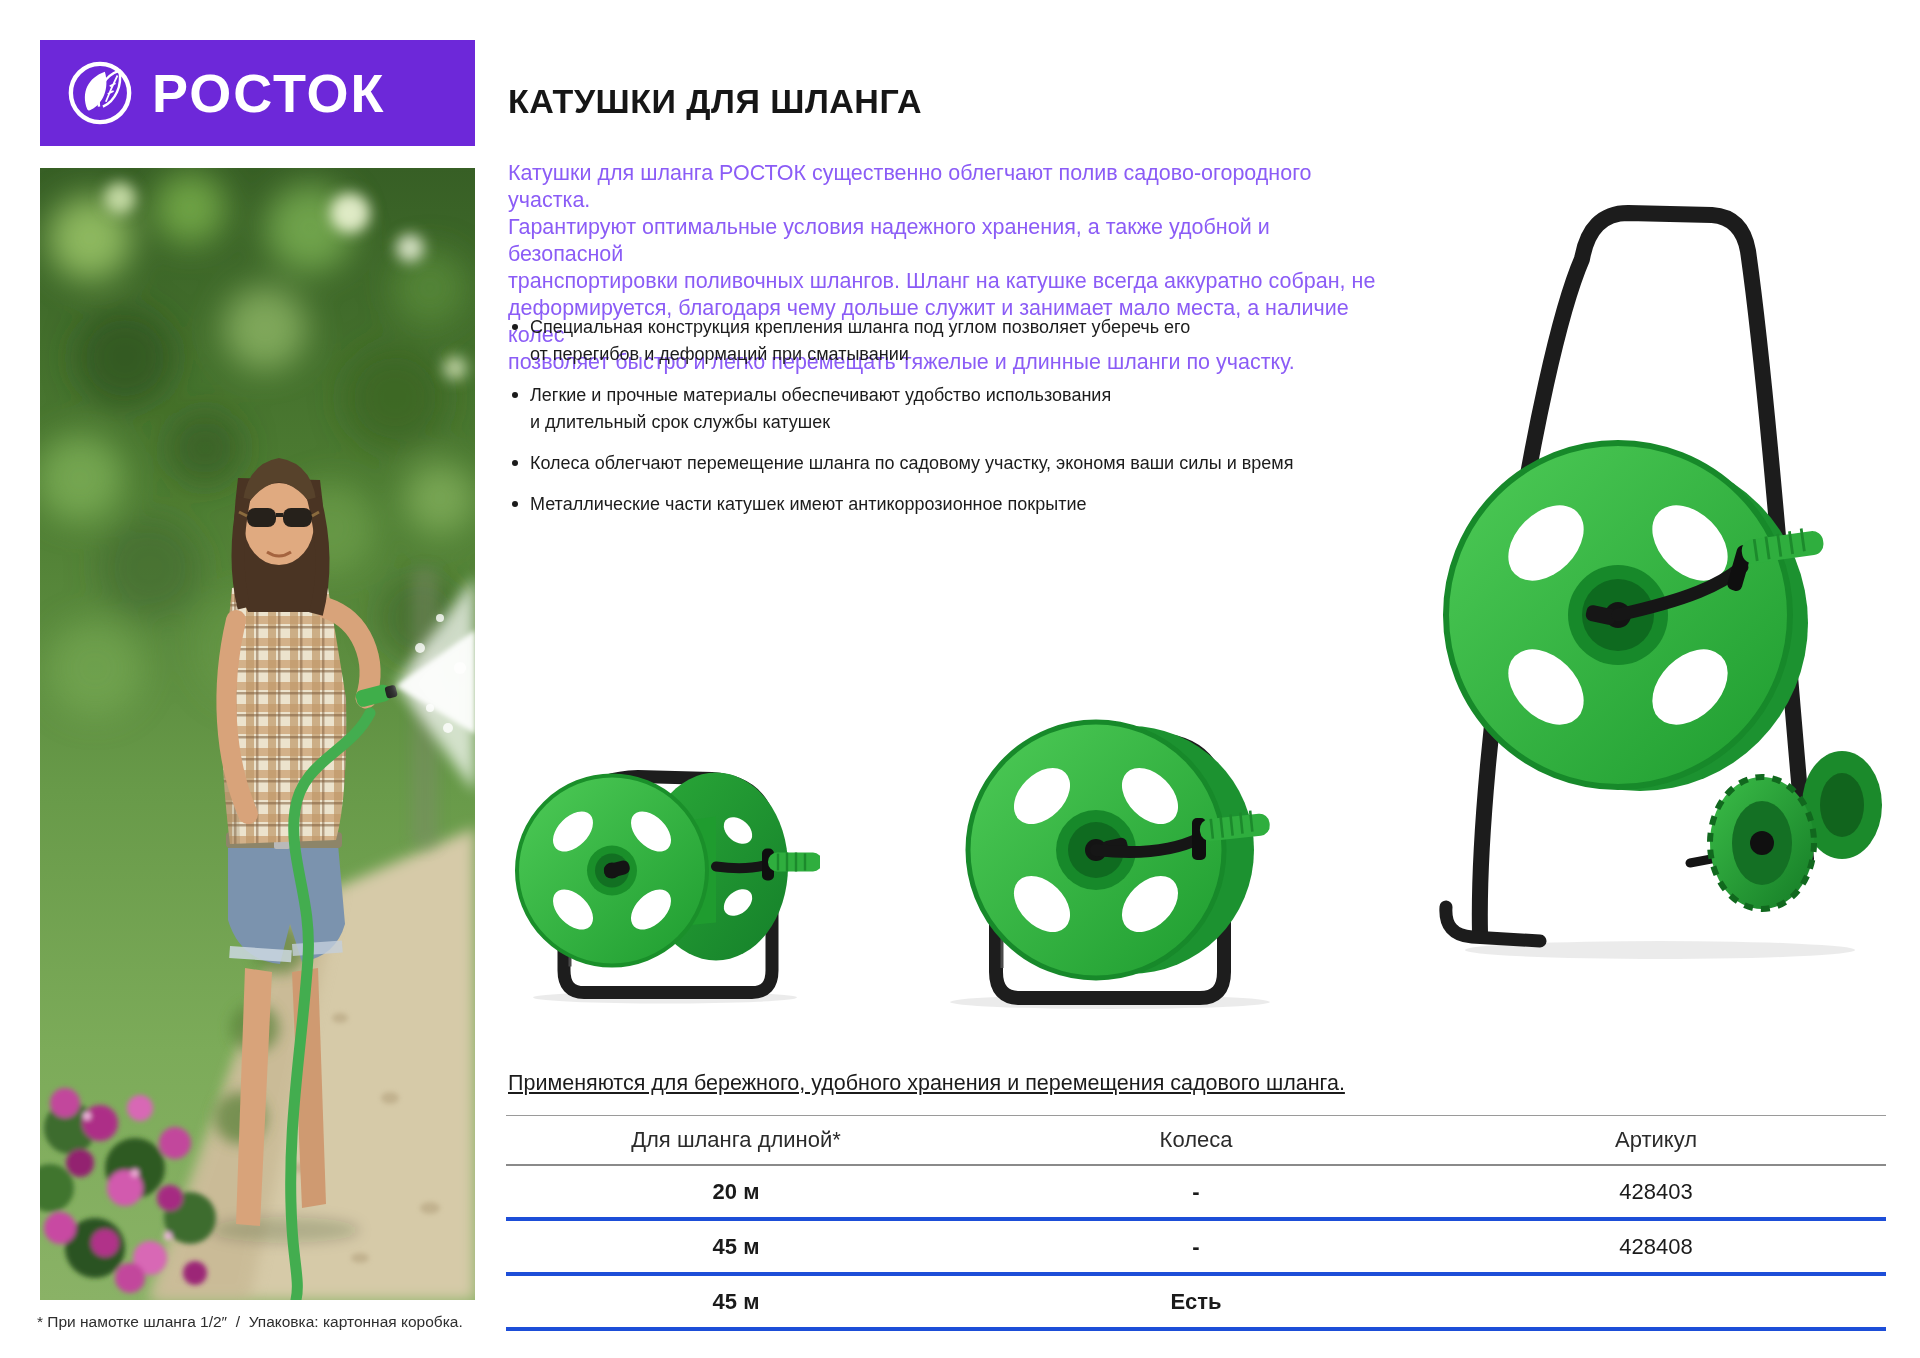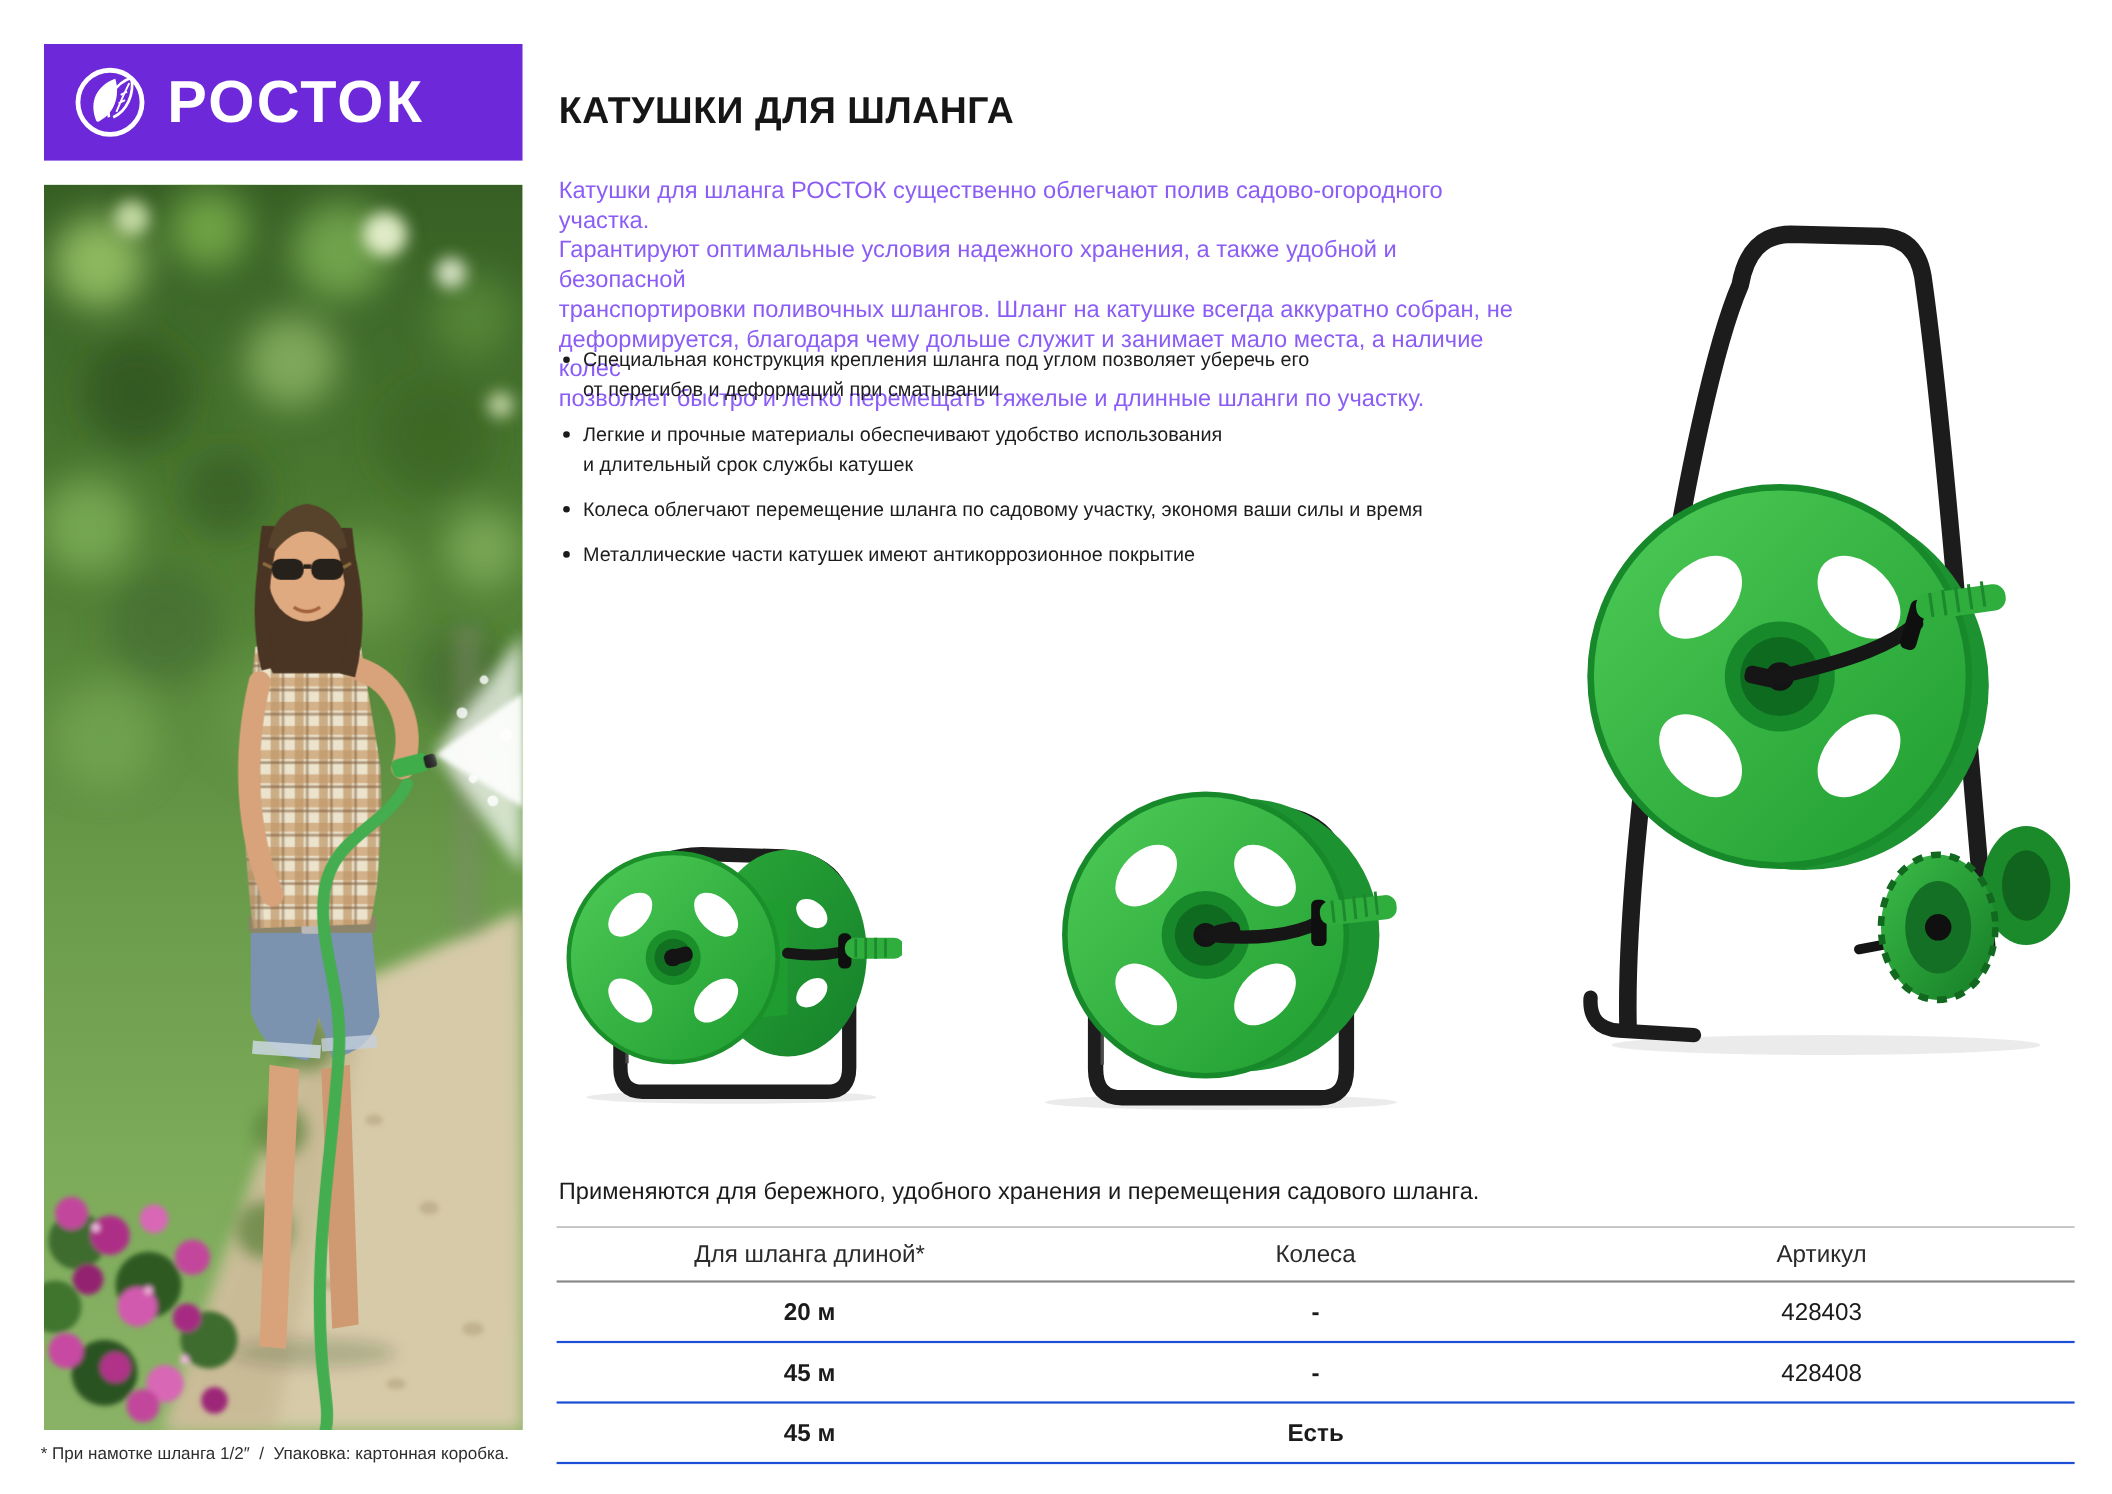--- a/index.html
+++ b/index.html
@@ -31,30 +31,30 @@
   }
   .para span { display: block; }
   .bullets { position: absolute; left: 508px; top: 314px; width: 900px; font-size: 18px; line-height: 27px; }
   .bullet { position: relative; padding-left: 22px; margin-bottom: 14px; }
   .bullet::before {
     content: ""; position: absolute; left: 4px; top: 10px;
     width: 6px; height: 6px; border-radius: 50%; background: #1b1b1b;
   }
   .bullet span { display: block; }
   .product { position: absolute; }
-  .usage-note { position: absolute; left: 508px; top: 1071px; font-size: 21.5px; color: #1b1b1b; }
+  .usage-note { position: absolute; left: 508px; top: 1071px; font-size: 21.5px; color: #1b1b1b; text-decoration: underline; }
   .spec-table { position: absolute; left: 506px; top: 1115px; width: 1380px; }
   .thead {
     display: grid; grid-template-columns: 1fr 1fr 1fr; height: 51px;
     border-top: 1px solid #9a9a9a; border-bottom: 2px solid #8a8a8a;
     align-items: center; text-align: center; font-size: 22px; color: #2b2b2b;
   }
   .trow {
     display: grid; grid-template-columns: 1fr 1fr 1fr; height: 55px;
-    border-bottom: 2px solid #1d4ed8; align-items: center; text-align: center;
+    border-bottom: 4px solid #1d4ed8; align-items: center; text-align: center;
     font-size: 22px; color: #1b1b1b;
   }
   .c-len, .c-wheels { font-weight: bold; }
   .footnote {
     position: absolute; left: 37px; top: 1313px; font-size: 15.5px;
     color: #2e2e2e; white-space: pre-wrap;
   }
 </style>
 </head>
 <body>

